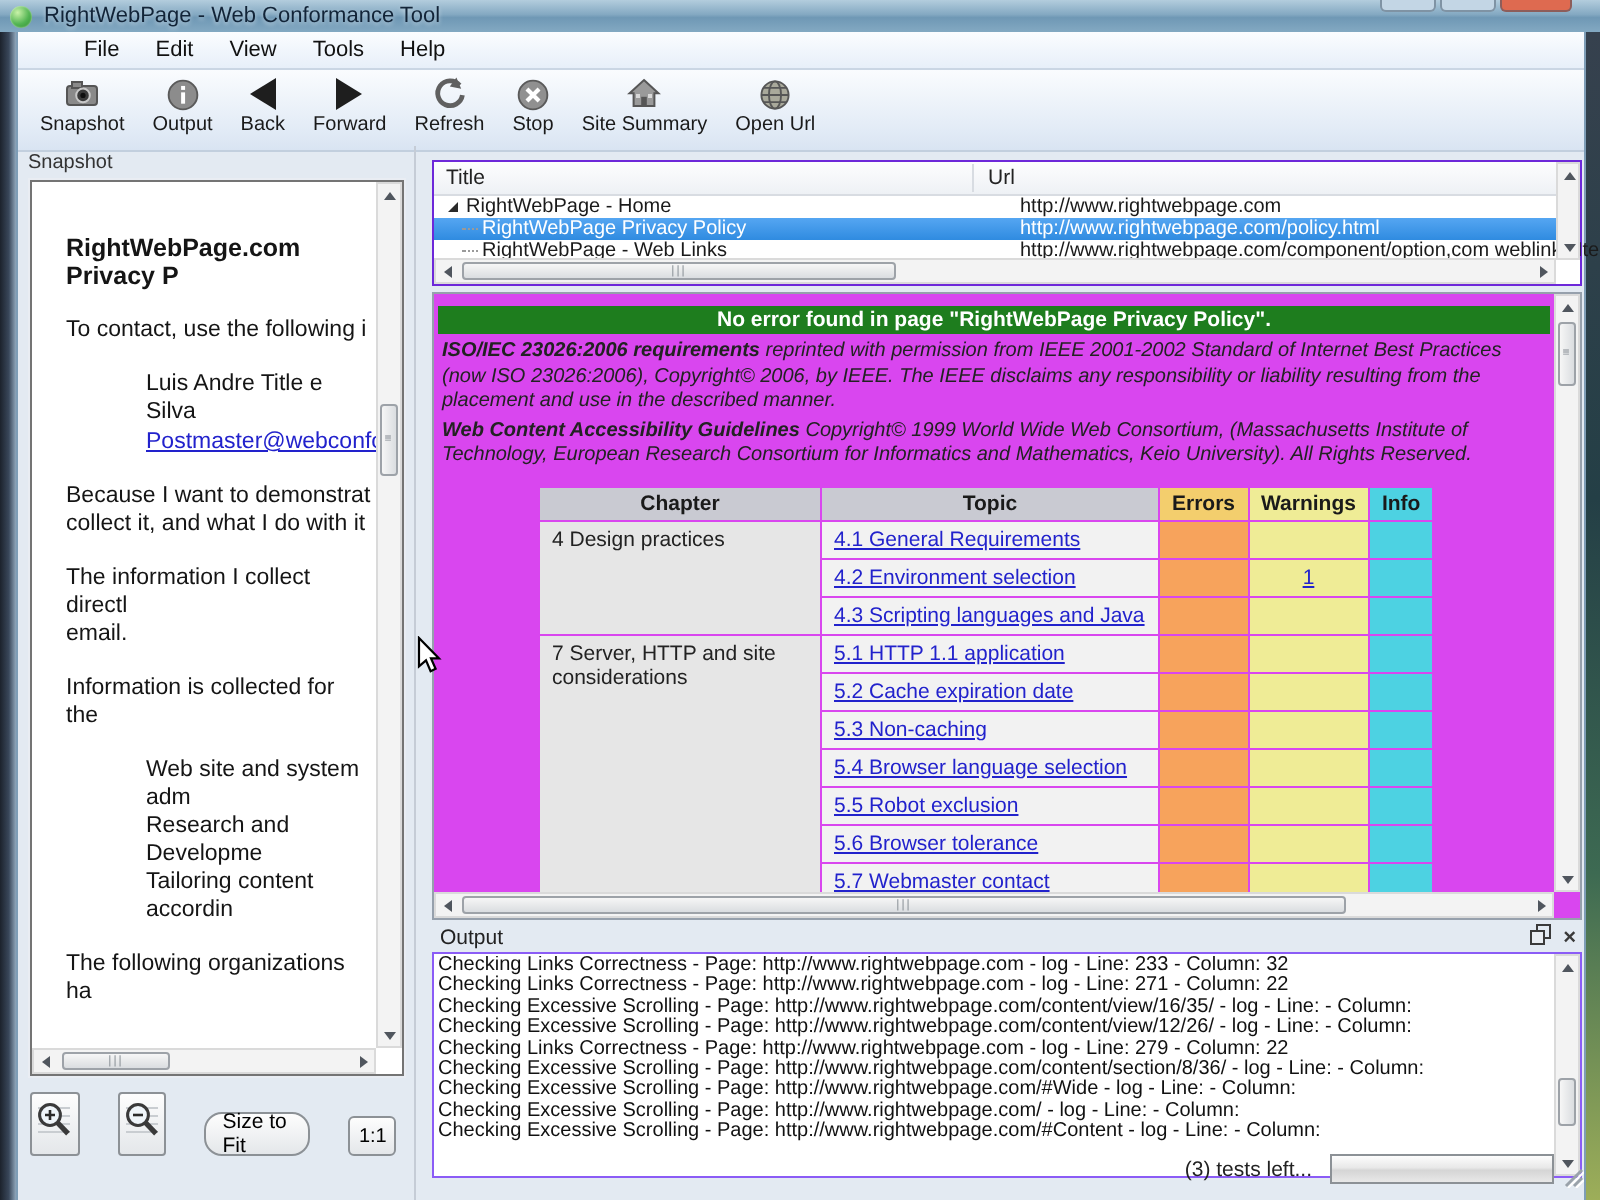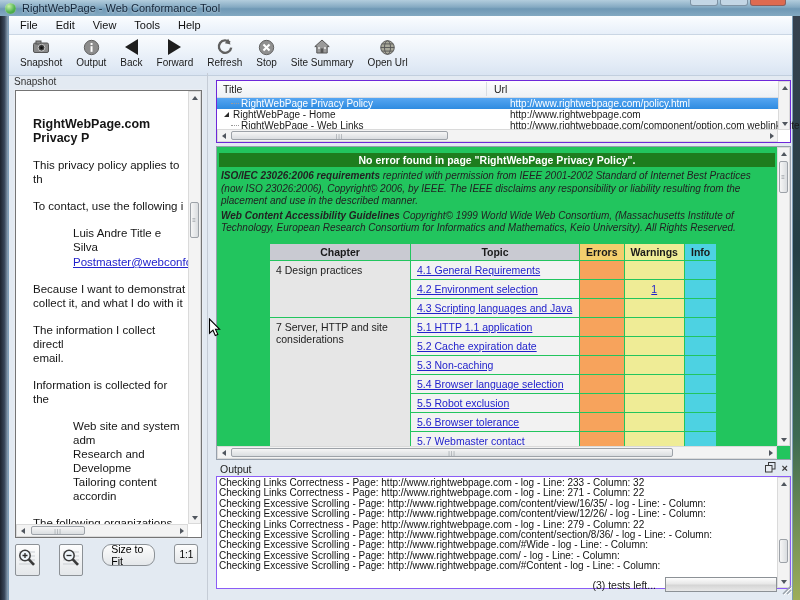--- a/index.html
+++ b/index.html
@@ -22,21 +22,21 @@
   .title-txt{font-size:11px;color:#122438;text-shadow:0 1px 2px rgba(255,255,255,.55);}
   .winbtns{position:absolute;right:14px;top:0;display:flex;gap:2px;}
   .winbtn{width:26px;height:5px;border-radius:0 0 3px 3px;background:#C3D6E5;
     border:1px solid rgba(60,80,100,.5);border-top:none;}
   .winbtn.close{width:34px;background:#DE6A50;}
 
   
   .window{position:absolute;left:8px;right:7px;top:16px;bottom:0;
     background:#E3EAF2;border-left:1px solid #7E9DB6;border-right:1px solid #7E9DB6;box-sizing:border-box;}
   .menubar{height:18px;background:linear-gradient(180deg,#FBFDFF,#E7EFF9);
-    border-bottom:1px solid #CAD6E4;display:flex;align-items:center;padding-left:2px;}
+    border-bottom:1px solid #CAD6E4;display:flex;align-items:center;padding-left:24px;}
   .menu-item{font-size:11px;color:#111;padding:1px 9px;}
   .toolbar{height:38px;background:linear-gradient(180deg,#FAFCFE,#E2EBF6 75%,#D9E4F2);
     border-bottom:1px solid #C2CFDE;display:flex;align-items:flex-start;padding:2px 0 0 4px;}
   .tb-btn{display:flex;flex-direction:column;align-items:center;justify-content:flex-start;
     padding:1px 7px;height:34px;box-sizing:border-box;}
   .tb-ico{height:18px;display:flex;align-items:center;justify-content:center;}
   .tb-lbl{font-size:10px;color:#1A1A1A;margin-top:1px;white-space:nowrap;}
   .tri{width:0;height:0;display:inline-block;}
   .tri-back{border-top:8px solid transparent;border-bottom:8px solid transparent;border-right:13px solid #1E1E1E;}
   .tri-fwd{border-top:8px solid transparent;border-bottom:8px solid transparent;border-left:13px solid #1E1E1E;}
@@ -67,21 +67,21 @@
   .t-lf{border-top:3px solid transparent;border-bottom:3px solid transparent;border-right:4px solid #50565E;}
   .t-rt{border-top:3px solid transparent;border-bottom:3px solid transparent;border-left:4px solid #50565E;}
   .thumb-v{position:absolute;left:1px;right:1px;border:1px solid #9DA2A8;border-radius:2px;
     background:linear-gradient(90deg,#F6F6F6,#DADDE0);}
   .thumb-h{position:absolute;top:1px;bottom:1px;border:1px solid #9DA2A8;border-radius:2px;
     background:linear-gradient(180deg,#F6F6F6,#DADDE0);}
   .grip{position:absolute;left:50%;top:50%;transform:translate(-50%,-50%);
     font-size:6px;color:#8A9096;line-height:4px;letter-spacing:1px;}
 
   
-  .snap-ctrls{position:absolute;left:6px;bottom:22px;height:34px;display:flex;align-items:flex-start;gap:19px;}
+  .snap-ctrls{position:absolute;left:6px;bottom:22px;height:34px;display:flex;align-items:flex-end;gap:19px;}
   .sq-btn{width:32px;height:32px;background:linear-gradient(180deg,#FDFDFD,#E4E7EA);
     border:1px solid #8C9196;border-radius:2px;display:flex;align-items:center;justify-content:center;box-sizing:border-box;}
   .pill-btn{height:20px;padding:0 8px;border:1px solid #8C9196;border-radius:9px;
     background:linear-gradient(180deg,#FDFDFD,#E4E7EA);font-size:10.5px;display:flex;align-items:center;}
   .one-btn{height:18px;padding:0 4px;border:1px solid #8C9196;border-radius:3px;
     background:linear-gradient(180deg,#FDFDFD,#E4E7EA);font-size:10px;display:flex;align-items:center;}
 
   
   .right{position:absolute;left:207px;right:1px;top:0;bottom:0;}
 
@@ -95,21 +95,21 @@
   .tree-hdr .sep{position:absolute;left:269px;top:1px;bottom:1px;width:1px;background:#D8DCE2;}
   .tree-row{position:relative;height:11px;font-size:10px;line-height:11px;color:#1A1A1A;white-space:nowrap;}
   .tree-row .ttl{position:absolute;top:0;}
   .tree-row .url{position:absolute;left:293px;top:0;}
   .tree-row.sel{background:linear-gradient(180deg,#55A6F2,#2F8BE0);color:#FFF;}
   .exp{position:absolute;left:7px;top:3px;width:0;height:0;
     border-bottom:5px solid #2A2A2A;border-left:5px solid transparent;}
   .dash{position:absolute;left:14px;top:5px;width:8px;border-top:1px dotted #9A9A9A;}
 
   
-  .report{position:absolute;left:0;right:0;top:73px;height:314px;background:#22c55e;
+  .report{position:absolute;left:0;right:0;top:73px;height:314px;background:#d946ef;
     border:1px solid #96A0AC;box-sizing:border-box;overflow:hidden;}
   .rep-inner{position:absolute;left:0;top:0;right:13px;bottom:13px;overflow:hidden;}
   .banner{margin:6px 2px 3px 2px;height:14px;background:#1E7D1E;color:#FFF;font-weight:bold;
     font-size:10.5px;text-align:center;line-height:14px;}
   .legal{margin:2px 6px 0 4px;font-size:10px;line-height:12.5px;font-style:italic;color:#222;}
   .legal b{font-style:italic;}
   table.conf{border-collapse:separate;border-spacing:1px;margin:8px 0 0 52px;font-size:10.5px;}
   table.conf th{font-weight:bold;color:#1A1A1A;padding:2px 6px;text-align:center;}
   th.h-gray{background:#C9CAD2;}
   th.h-err{background:#F3CE6D;}
@@ -242,21 +242,20 @@
     </div>
 
     <div class="client">
 
       <div class="snap-panel">
         <div class="snap-cap">Snapshot</div>
 
         <div class="doc-frame">
           <div class="doc-body">
             <p class="head">RightWebPage.com Privacy P</p>
-            <p>This privacy policy applies to th</p>
             <p>To contact, use the following i</p>
             <p class="ind">Luis Andre Title e Silva</p>
             <p class="ind mb lnk">Postmaster@webconform</p>
             <p>Because I want to demonstrat
 collect it, and what I do with it</p>
             <p>The information I collect directl
 email.</p>
             <p>Information is collected for the</p>
             <p class="ind mb">Web site and system adm
 Research and Developme
@@ -328,29 +327,29 @@
       </div>
 
       <div class="right">
 
         <div class="tree">
           <div class="tree-hdr">
             <span class="c1">Title</span>
             <span class="sep"></span>
             <span class="c2">Url</span>
           </div>
+          <div class="tree-row">
+            <span class="exp"></span>
+            <span class="ttl" style="left:16px;">RightWebPage - Home</span>
+            <span class="url">http://www.rightwebpage.com</span>
+          </div>
           <div class="tree-row sel">
             <span class="dash"></span>
             <span class="ttl" style="left:24px;">RightWebPage Privacy Policy</span>
             <span class="url">http://www.rightwebpage.com/policy.html</span>
-          </div>
-          <div class="tree-row">
-            <span class="exp"></span>
-            <span class="ttl" style="left:16px;">RightWebPage - Home</span>
-            <span class="url">http://www.rightwebpage.com</span>
           </div>
           <div class="tree-row">
             <span class="dash"></span>
             <span class="ttl" style="left:24px;">RightWebPage - Web Links</span>
             <span class="url">http://www.rightwebpage.com/component/option,com weblinks/Ite</span>
           </div>
 
           <div class="sb sb-h" style="left:0;right:12px;bottom:0;">
             <span class="sb-btn" style="left:0;top:0;">
                 <span class="t-lf"></span>

